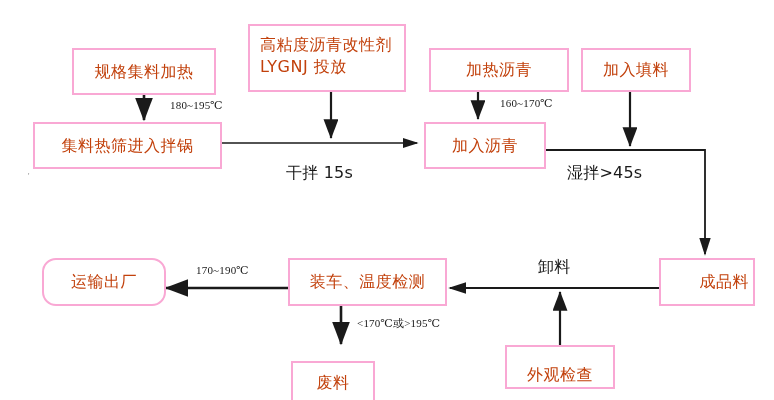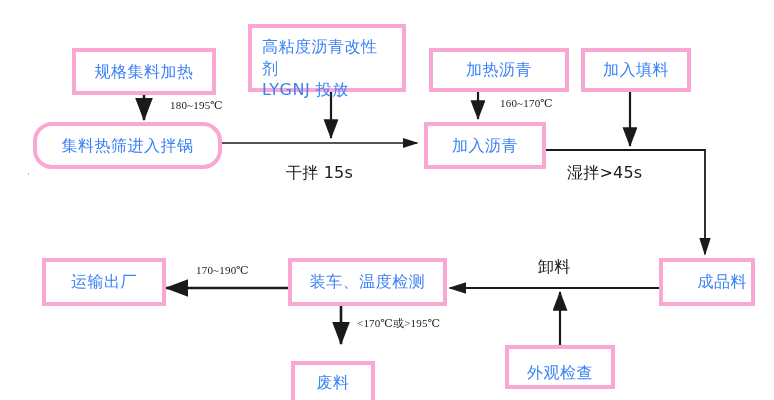--- a/index.html
+++ b/index.html
@@ -11,27 +11,27 @@
     position: relative;
     width: 774px;
     height: 400px;
     background: #ffffff;
     font-family: "DejaVu Sans", "Liberation Sans", sans-serif;
     overflow: hidden;
   }
   .node {
     position: absolute;
     box-sizing: border-box;
-    border: 4px solid #f9a8d4;
+    border: 2px solid #f9a8d4;
     background: #ffffff;
     display: flex;
     align-items: center;
     justify-content: center;
     text-align: center;
-    color: #3b82f6;
+    color: #c2410c;
     font-size: 16px;
     line-height: 1.25;
     letter-spacing: 0.5px;
     padding: 2px 4px;
   }
   .node.two-line {
     align-items: flex-start;
     justify-content: flex-start;
     text-align: left;
     padding: 8px 10px;
@@ -114,29 +114,29 @@
   </div>
 
   <div class="node" style="left:429px; top:48px; width:140px; height:44px;">
     <span>加热沥青</span>
   </div>
 
   <div class="node" style="left:581px; top:48px; width:110px; height:44px;">
     <span>加入填料</span>
   </div>
 
-  <div class="node" style="left:33px; top:122px; width:189px; height:47px;border-radius:19px;">
+  <div class="node" style="left:33px; top:122px; width:189px; height:47px;">
     <span>集料热筛进入拌锅</span>
   </div>
 
   <div class="node" style="left:424px; top:122px; width:122px; height:47px;">
     <span>加入沥青</span>
   </div>
 
-  <div class="node" style="left:42px; top:258px; width:124px; height:48px;">
+  <div class="node" style="left:42px; top:258px; width:124px; height:48px;border-radius:14px;">
     <span>运输出厂</span>
   </div>
 
   <div class="node" style="left:288px; top:258px; width:159px; height:48px;">
     <span>装车、温度检测</span>
   </div>
 
   <div class="node" style="left:659px; top:258px; width:96px; height:48px;justify-content:flex-end;">
     <span>成品料</span>
   </div>

